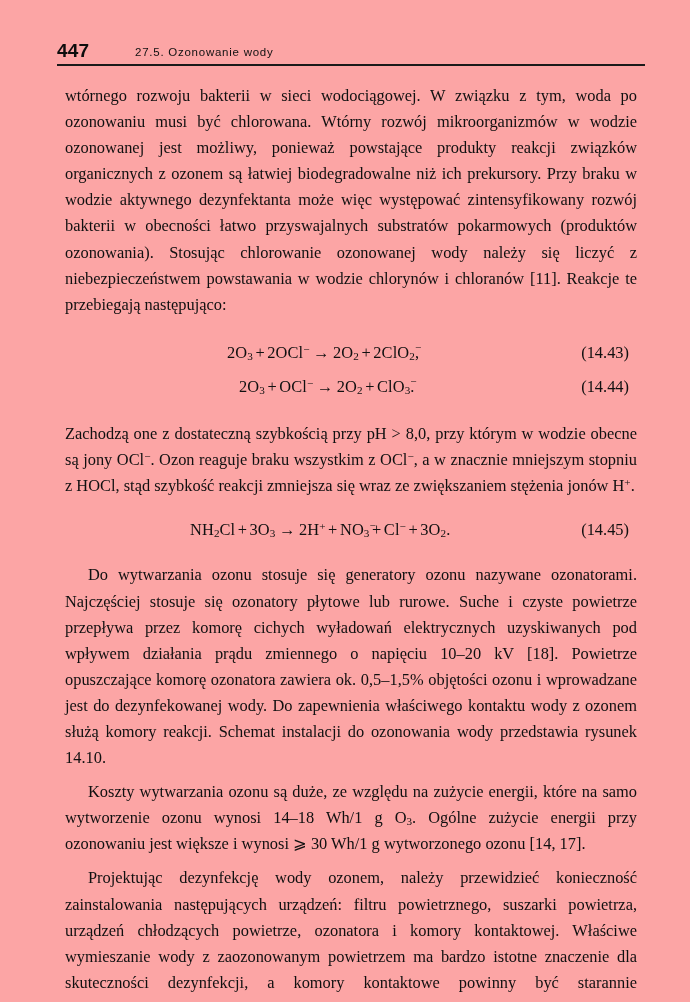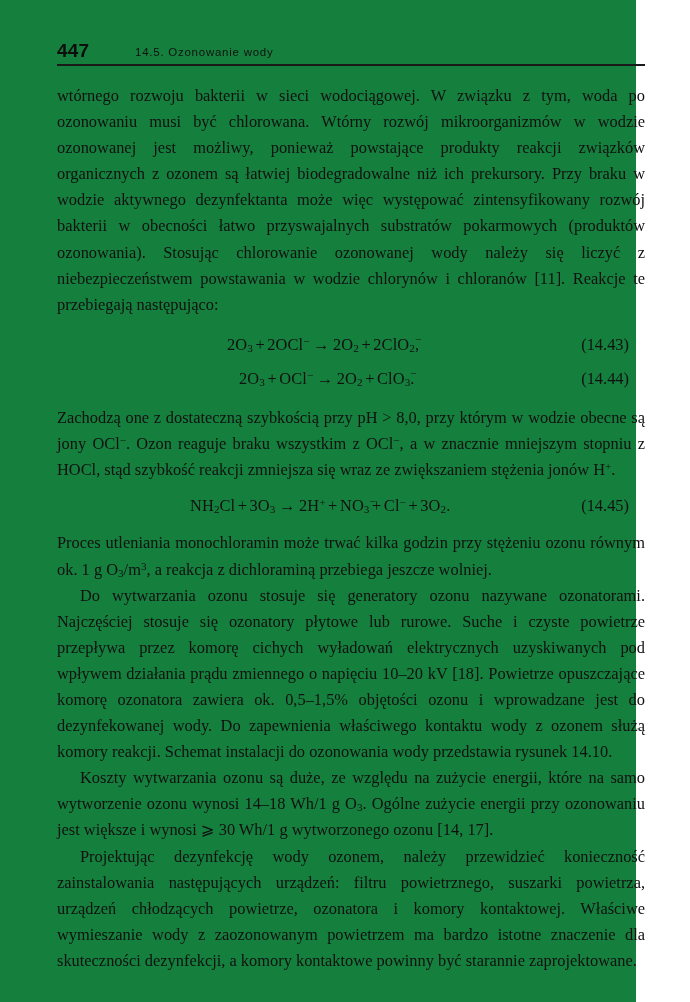--- a/index.html
+++ b/index.html
@@ -11,23 +11,23 @@
     width: 690px;
     height: 1002px;
     font-family: "Liberation Serif", "DejaVu Serif", serif;
     color: #101010;
     overflow: hidden;
     position: relative;
   }
   .page {
     position: absolute;
     left: 0; top: 0;
-    width: 636px;
+    width: 690px;
     height: 1002px;
-    background: #15803d;
+    background: #fca5a5;
   }
   .content {
     position: absolute;
     left: 57px;
     top: 40px;
     width: 588px;
   }
 
   
   .runhead {
@@ -63,21 +63,21 @@
   .body {
     margin-top: 17px;
     font-size: 16.4px;
     line-height: 26.1px;
     text-align: justify;
     text-justify: inter-word;
     -webkit-hyphens: none;
     hyphens: none;
   }
   p {
-    margin: 0;
+    margin: 8px;
     text-align: justify;
   }
   p.indent {
     text-indent: 23px;
   }
   p.noindent {
     text-indent: 0;
   }
 
   
@@ -138,21 +138,21 @@
   }
 </style>
 </head>
 <body>
 
 <div class="page">
   <div class="content">
 
     <div class="runhead">
       <span class="folio">447</span>
-      <span class="chaptertitle">14.5. Ozonowanie wody</span>
+      <span class="chaptertitle">27.5. Ozonowanie wody</span>
     </div>
     <div class="rule"></div>
 
     <div class="body">
 
       <p class="noindent">wtórnego rozwoju bakterii w sieci wodociągowej. W związku z tym, woda po ozonowaniu musi być chlorowana. Wtórny rozwój mikroorganizmów w wodzie ozonowanej jest możliwy, ponieważ powstające produkty reakcji związków organicznych z ozonem są łatwiej biodegradowalne niż ich prekursory. Przy braku w wodzie aktywnego dezynfektanta może więc występować zintensyfikowany rozwój bakterii w obecności łatwo przyswajalnych substratów pokarmowych (produktów ozonowania). Stosując chlorowanie ozonowanej wody należy się liczyć z niebezpieczeństwem powstawania w wodzie chlorynów i chloranów [11]. Reakcje te przebiegają następująco:</p>
 
       <div class="eqspace-top"></div>
 
       <div class="eqblock">
@@ -186,21 +186,20 @@
         <div class="eqrow eq-center-45">
           <span class="eqbody">
             <span>NH</span><sub>2</sub><span>Cl</span><span class="op">+</span><span>3O</span><sub>3</sub><span class="arrow">→</span><span>2H</span><sup>+</sup><span class="op">+</span><span class="ion"><span>NO</span><sub>3</sub><span class="chg">−</span></span><span class="op">+</span><span>Cl</span><sup>−</sup><span class="op">+</span><span>3O</span><sub>2</sub><span>.</span>
           </span>
           <span class="eqnum">(14.45)</span>
         </div>
       </div>
 
       <div class="eqspace-45b"></div>
 
-      <p class="noindent"><span>Proces utleniania monochloramin może trwać kilka godzin przy stężeniu ozonu równym ok. 1 g O</span><sub>3</sub><span>/m</span><sup>3</sup><span>, a reakcja z dichloraminą przebiega jeszcze wolniej.</span></p>
 
 
       <p class="indent">Do wytwarzania ozonu stosuje się generatory ozonu nazywane ozonatorami. Najczęściej stosuje się ozonatory płytowe lub rurowe. Suche i czyste powietrze przepływa przez komorę cichych wyładowań elektrycznych uzyskiwanych pod wpływem działania prądu zmiennego o napięciu 10–20 kV [18]. Powietrze opuszczające komorę ozonatora zawiera ok. 0,5–1,5% objętości ozonu i wprowadzane jest do dezynfekowanej wody. Do zapewnienia właściwego kontaktu wody z ozonem służą komory reakcji. Schemat instalacji do ozonowania wody przedstawia rysunek 14.10.</p>
 
       <p class="indent"><span>Koszty wytwarzania ozonu są duże, ze względu na zużycie energii, które na samo wytworzenie ozonu wynosi 14–18 Wh/1 g O</span><sub>3</sub><span>. Ogólne zużycie energii przy ozonowaniu jest większe i wynosi ⩾ 30 Wh/1 g wytworzonego ozonu [14, 17].</span></p>
 
       <p class="indent">Projektując dezynfekcję wody ozonem, należy przewidzieć konieczność zainstalowania następujących urządzeń: filtru powietrznego, suszarki powietrza, urządzeń chłodzących powietrze, ozonatora i komory kontaktowej. Właściwe wymieszanie wody z zaozonowanym powietrzem ma bardzo istotne znaczenie dla skuteczności dezynfekcji, a komory kontaktowe powinny być starannie zaprojektowane.</p>
 
     </div>
   </div>

